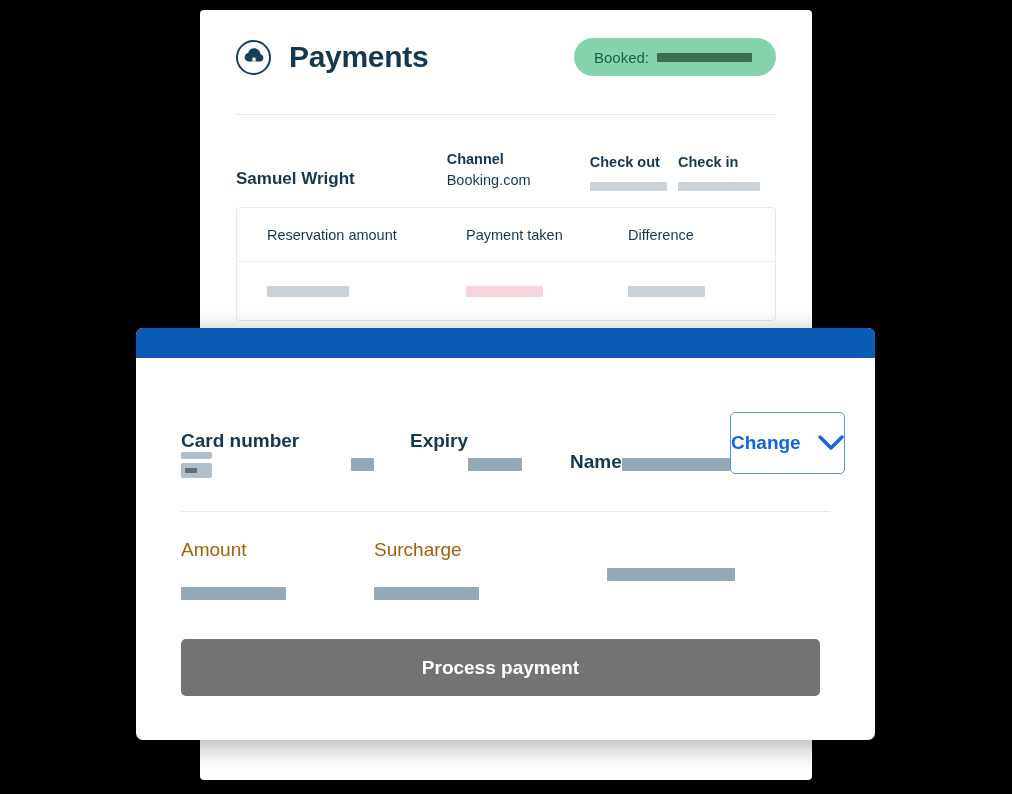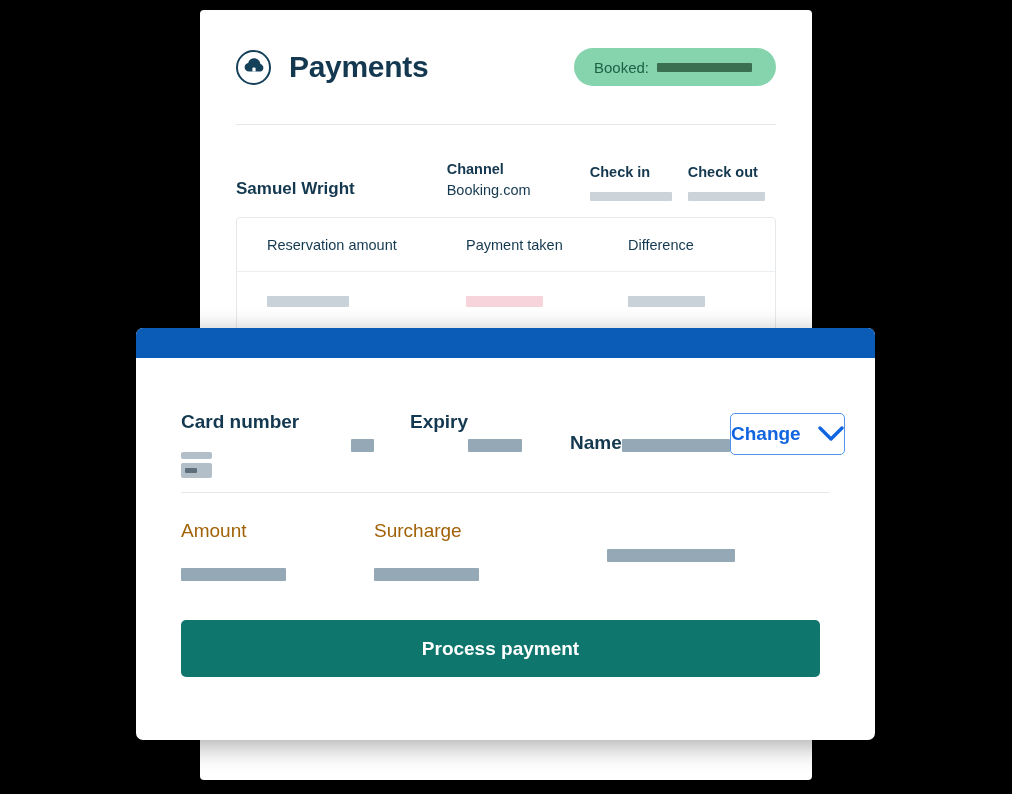--- a/index.html
+++ b/index.html
@@ -25,21 +25,21 @@
     left: 200px;
     top: 10px;
     width: 612px;
     height: 770px;
     background: #ffffff;
     border-radius: 4px;
     box-shadow: 0 2px 10px rgba(0,0,0,0.28);
     overflow: hidden;
   }
   .back-card-inner {
-    padding: 34px 36px 0 36px;
+    padding: 24px 36px 0 36px;
   }
 
   .panel-header {
     display: flex;
     align-items: center;
     height: 46px;
   }
 
   .brand-icon {
     width: 35px;
@@ -200,21 +200,21 @@
 
   .card-icon-wrap {
     position: absolute;
     left: 181px;
     top: 452px;
   }
 
   .change-button {
     margin-left: auto;
     width: 175px;
-    height: 42px;
+    height: 62px;
     border: 1.5px solid #4f95ec;
     border-radius: 5px;
     background: #ffffff;
     display: flex;
     align-items: center;
     justify-content: flex-end;
     gap: 17px;
     margin-bottom: -3px;
     cursor: pointer;
   }
@@ -254,21 +254,21 @@
   .ab-surcharge { width: 233px; }
   .ab-tocharge { width: 200px; }
   .ab-amount .amt-bar { width: 105px; }
   .ab-surcharge .amt-bar { width: 105px; }
   .ab-tocharge .amt-bar { width: 128px; }
 
   .process-button {
     margin-top: 39px;
     width: 639px;
     height: 57px;
-    background: #0f766e;
+    background: #737373;
     border: none;
     border-radius: 5px;
     color: #ffffff;
     font-size: 19px;
     font-weight: bold;
     font-family: "Liberation Sans", sans-serif;
     cursor: pointer;
   }
 </style>
 </head>
@@ -297,27 +297,27 @@
       <div class="divider-top"></div>
 
       <div class="guest-row">
         <div class="guest-name">Samuel Wright</div>
 
         <div class="meta-col col-channel">
           <span class="meta-label">Channel</span>
           <span class="meta-value">Booking.com</span>
         </div>
 
+        <div class="meta-col col-checkout">
+          <span class="meta-label">Check out</span>
+          <span class="meta-bar"></span>
+        </div>
+
         <div class="meta-col col-checkin">
           <span class="meta-label">Check in</span>
-          <span class="meta-bar"></span>
-        </div>
-
-        <div class="meta-col col-checkout">
-          <span class="meta-label">Check out</span>
           <span class="meta-bar"></span>
         </div>
       </div>
 
       <div class="res-table">
         <div class="res-head">
           <span class="res-cell c1">Reservation amount</span>
           <span class="res-cell c2">Payment taken</span>
           <span class="res-cell c3">Difference</span>
         </div>

